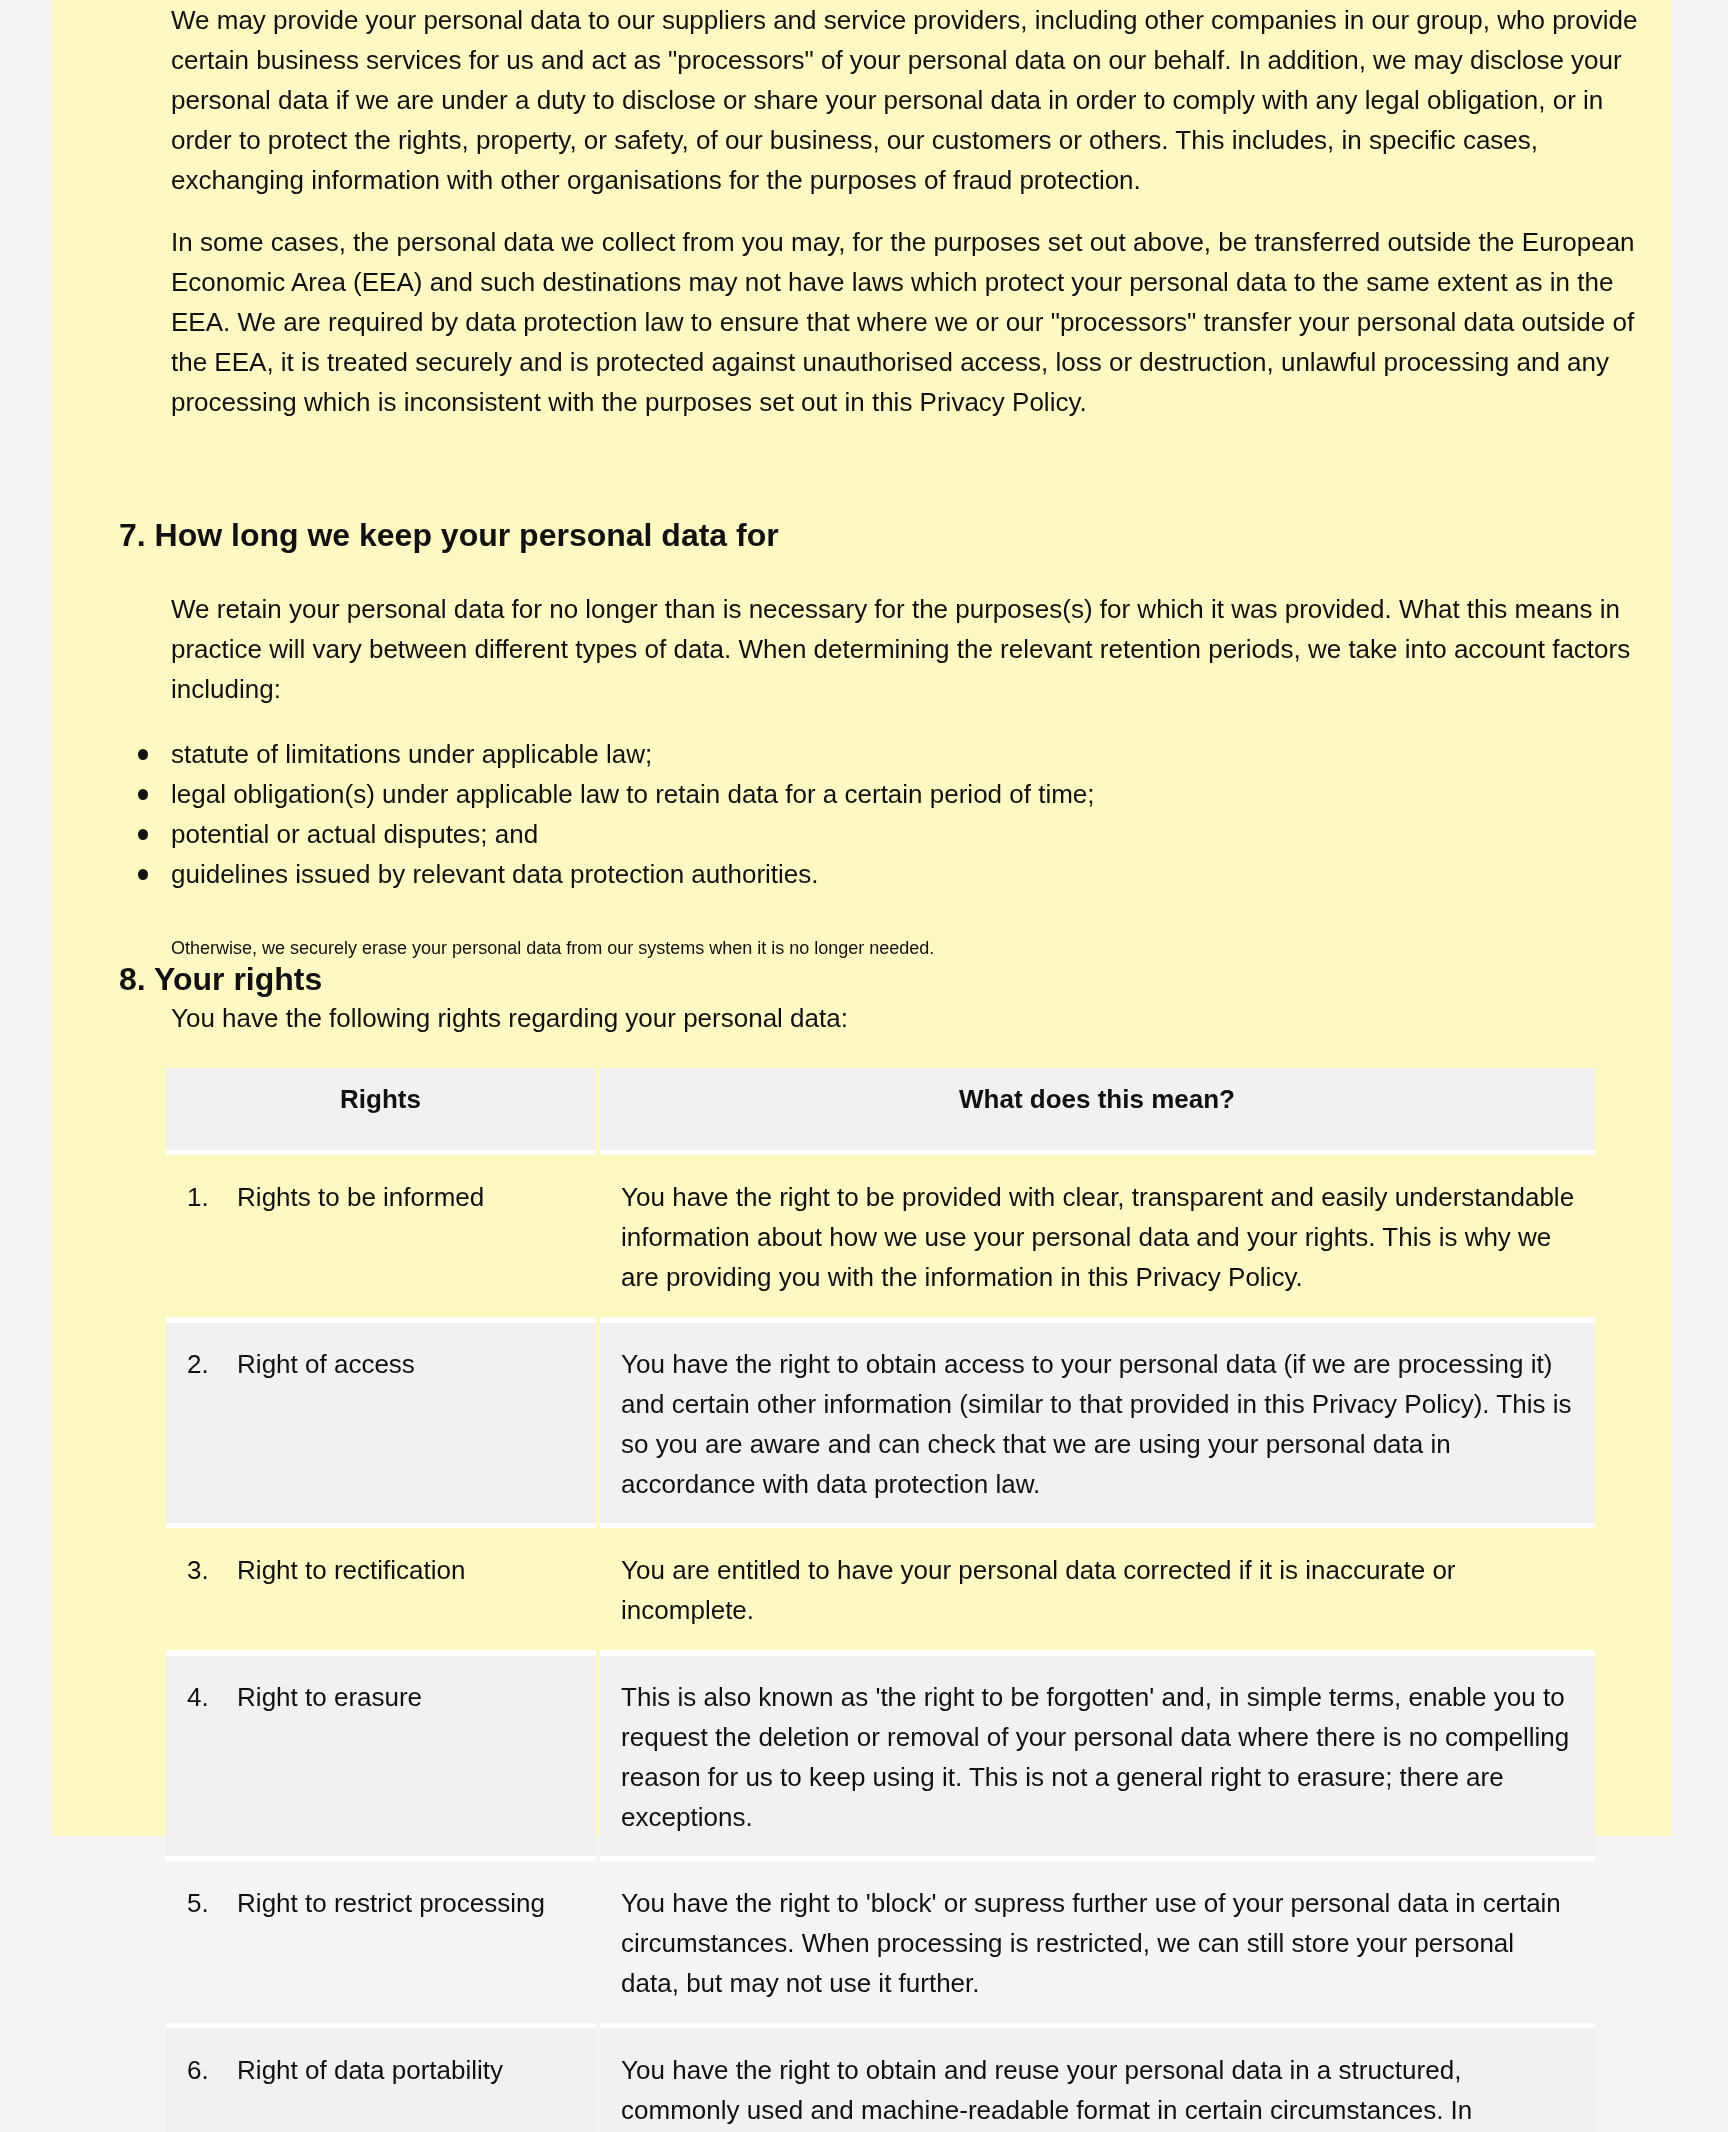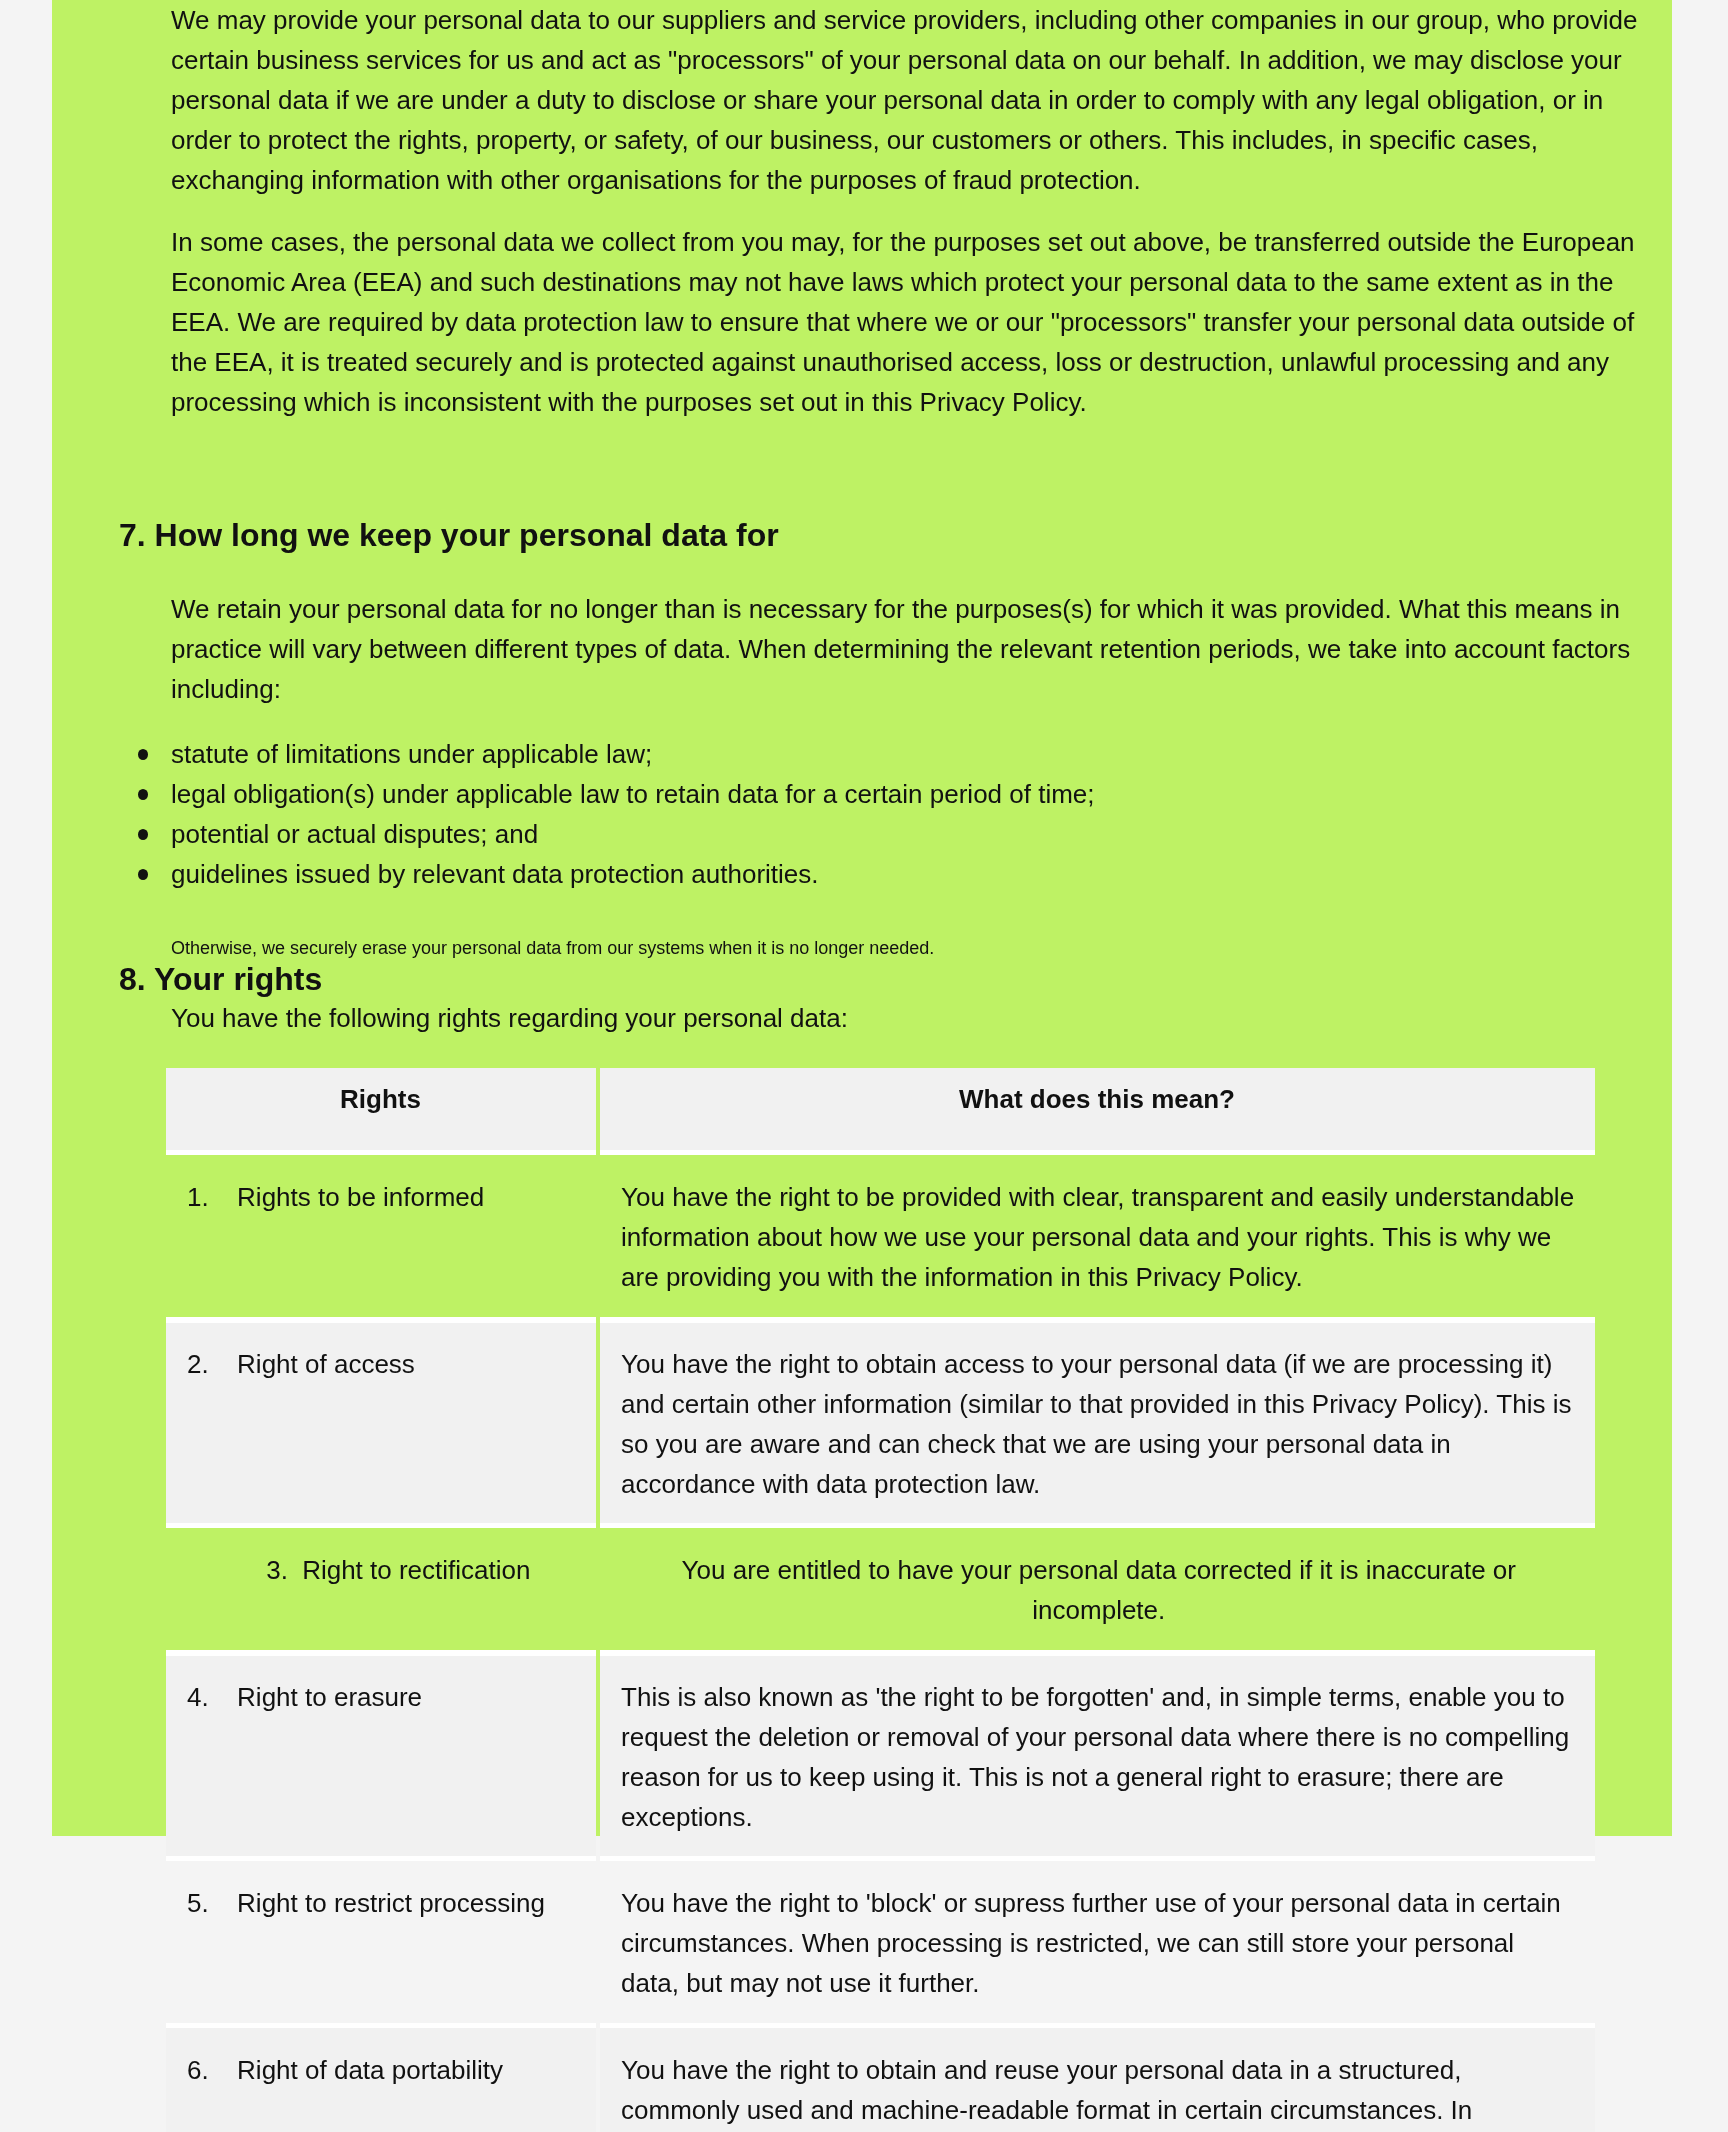--- a/index.html
+++ b/index.html
@@ -12,21 +12,21 @@
       height: 2132px;
       overflow: hidden;
       font-family: "Liberation Sans", sans-serif;
       color: #111111;
     }
     .page {
       position: relative;
       margin-left: 52px;
       width: 1620px;
       height: 1836px;
-      background: #bef264;
+      background: #fef9c3;
     }
     .para {
       position: absolute;
       left: 119px;
       width: 1485px;
       font-size: 26px;
       line-height: 40px;
       margin: 0;
     }
     .para b { font-weight: normal; }
@@ -172,21 +172,21 @@
             <div class="cell-inner-1"><span class="num">2.</span><span>Right of access</span></div>
           </td>
         <td>
             <div class="cell-inner-2">You have the right to obtain access to your personal data (if we are processing it) and certain other information (similar to that provided in this Privacy Policy). This is so you are aware and can check that we are using your personal data in accordance with data protection law.</div>
           </td>
       </tr>
       <tr class="gap-row">
           <td></td>
           <td></td>
         </tr>
-      <tr style="height:122px;text-align:center;">
+      <tr style="height:122px;">
         <td class="c1">
             <div class="cell-inner-1"><span class="num">3.</span><span>Right to rectification</span></div>
           </td>
         <td>
             <div class="cell-inner-2">You are entitled to have your personal data corrected if it is inaccurate or incomplete.</div>
           </td>
       </tr>
       <tr class="gap-row">
           <td></td>
           <td></td>

